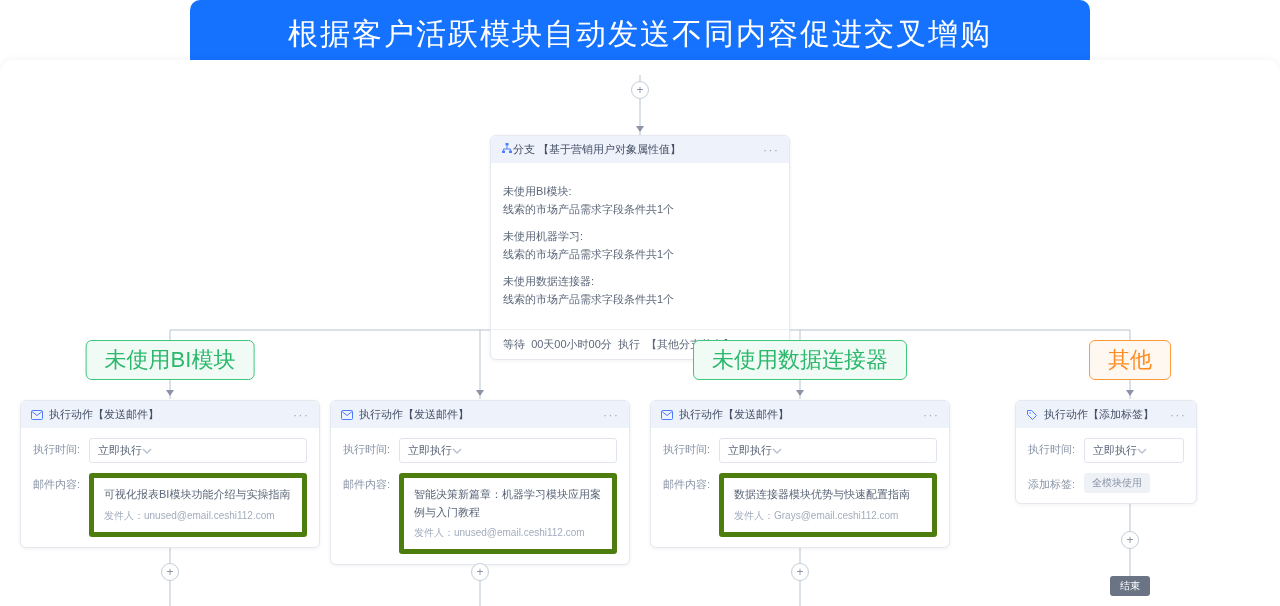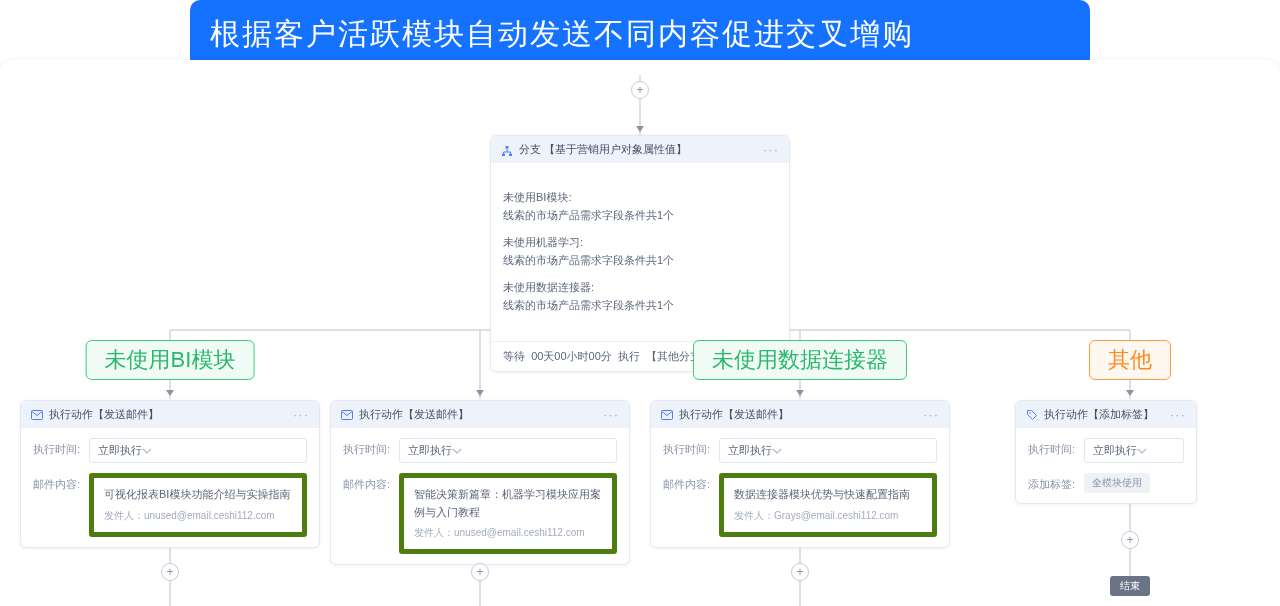--- a/index.html
+++ b/index.html
@@ -1,33 +1,33 @@
 <!DOCTYPE html>
 <html><head>
 <meta charset="utf-8">
 <style>
 *{box-sizing:border-box;margin:0;padding:0}
 body{font-family:"Microsoft YaHei",Arial,sans-serif;background:#fff;width:1280px;height:606px;position:relative;overflow:hidden}
 
-.banner{background:#1472ff;color:#fff;font-size:30px;font-weight:500;padding:14px 20px;border-radius:10px;width:900px;margin:0 auto;letter-spacing:2px}
+.banner{background:#1472ff;color:#fff;font-size:30px;font-weight:500;text-align:center;padding:14px 20px;border-radius:10px;width:900px;margin:0 auto;letter-spacing:2px}
 
 .canvas{position:absolute;left:0;right:0;bottom:0;top:60px;background:#fff;border-radius:14px 14px 0 0;box-shadow:0 2px 12px rgba(0,0,0,.08)}
 
 svg.lines{position:absolute;left:0;top:0;width:100%;height:100%;pointer-events:none}
 
 .plus{position:absolute;width:18px;height:18px;border-radius:50%;background:#fff;border:1px solid #c4cdd9;color:#8a94a6;font-size:12px;line-height:16px;text-align:center;transform:translate(-50%,-50%);cursor:pointer}
 
 .arrow{position:absolute;width:0;height:0;border-left:4px solid transparent;border-right:4px solid transparent;border-top:6px solid #8a94a6;transform:translate(-50%,0)}
 
 .branch{position:absolute;left:490px;top:75px;width:300px;background:#fff;border:1px solid #e5e8ef;border-radius:6px;box-shadow:0 1px 4px rgba(0,0,0,.06)}
-.branch-hdr{background:#eef2fb;padding:6px 10px;display:flex;align-items:flex-end;gap:6px;border-radius:6px 6px 0 0}
+.branch-hdr{background:#eef2fb;padding:6px 10px;display:flex;align-items:flex-start;border-radius:6px 6px 0 0}
 .branch-ico{width:12px;height:12px}
 .branch-ttl{font-size:11px;color:#445066;flex:1}
 .dots{color:#a3acbd;font-size:13px;letter-spacing:1px;cursor:pointer}
-.branch-body{padding:26px 12px;font-size:11px;color:#5b6678;line-height:1.6}
+.branch-body{padding:20px 12px;font-size:11px;color:#5b6678;line-height:1.6}
 .bseg{margin-bottom:10px}
 .bseg:last-child{margin-bottom:0}
 .branch-ftr{border-top:1px solid #edf0f5;padding:7px 12px;font-size:11px;color:#5b6678}
 
 .tag{position:absolute;border:1px solid #3ec77c;color:#2bb86c;background:#f1fbf5;border-radius:6px;padding:4px 18px;font-size:22px;white-space:nowrap;transform:translateX(-50%)}
 .tag.orange{border-color:#ff9a3c;color:#ff8a1f;background:#fff8f1}
 
 .card{position:absolute;width:300px;background:#fff;border:1px solid #e5e8ef;border-radius:6px;box-shadow:0 1px 4px rgba(0,0,0,.06)}
 .card.sm{width:182px}
 .card-hdr{background:#eef2fb;padding:6px 10px;display:flex;align-items:center;gap:6px;border-radius:6px 6px 0 0}

